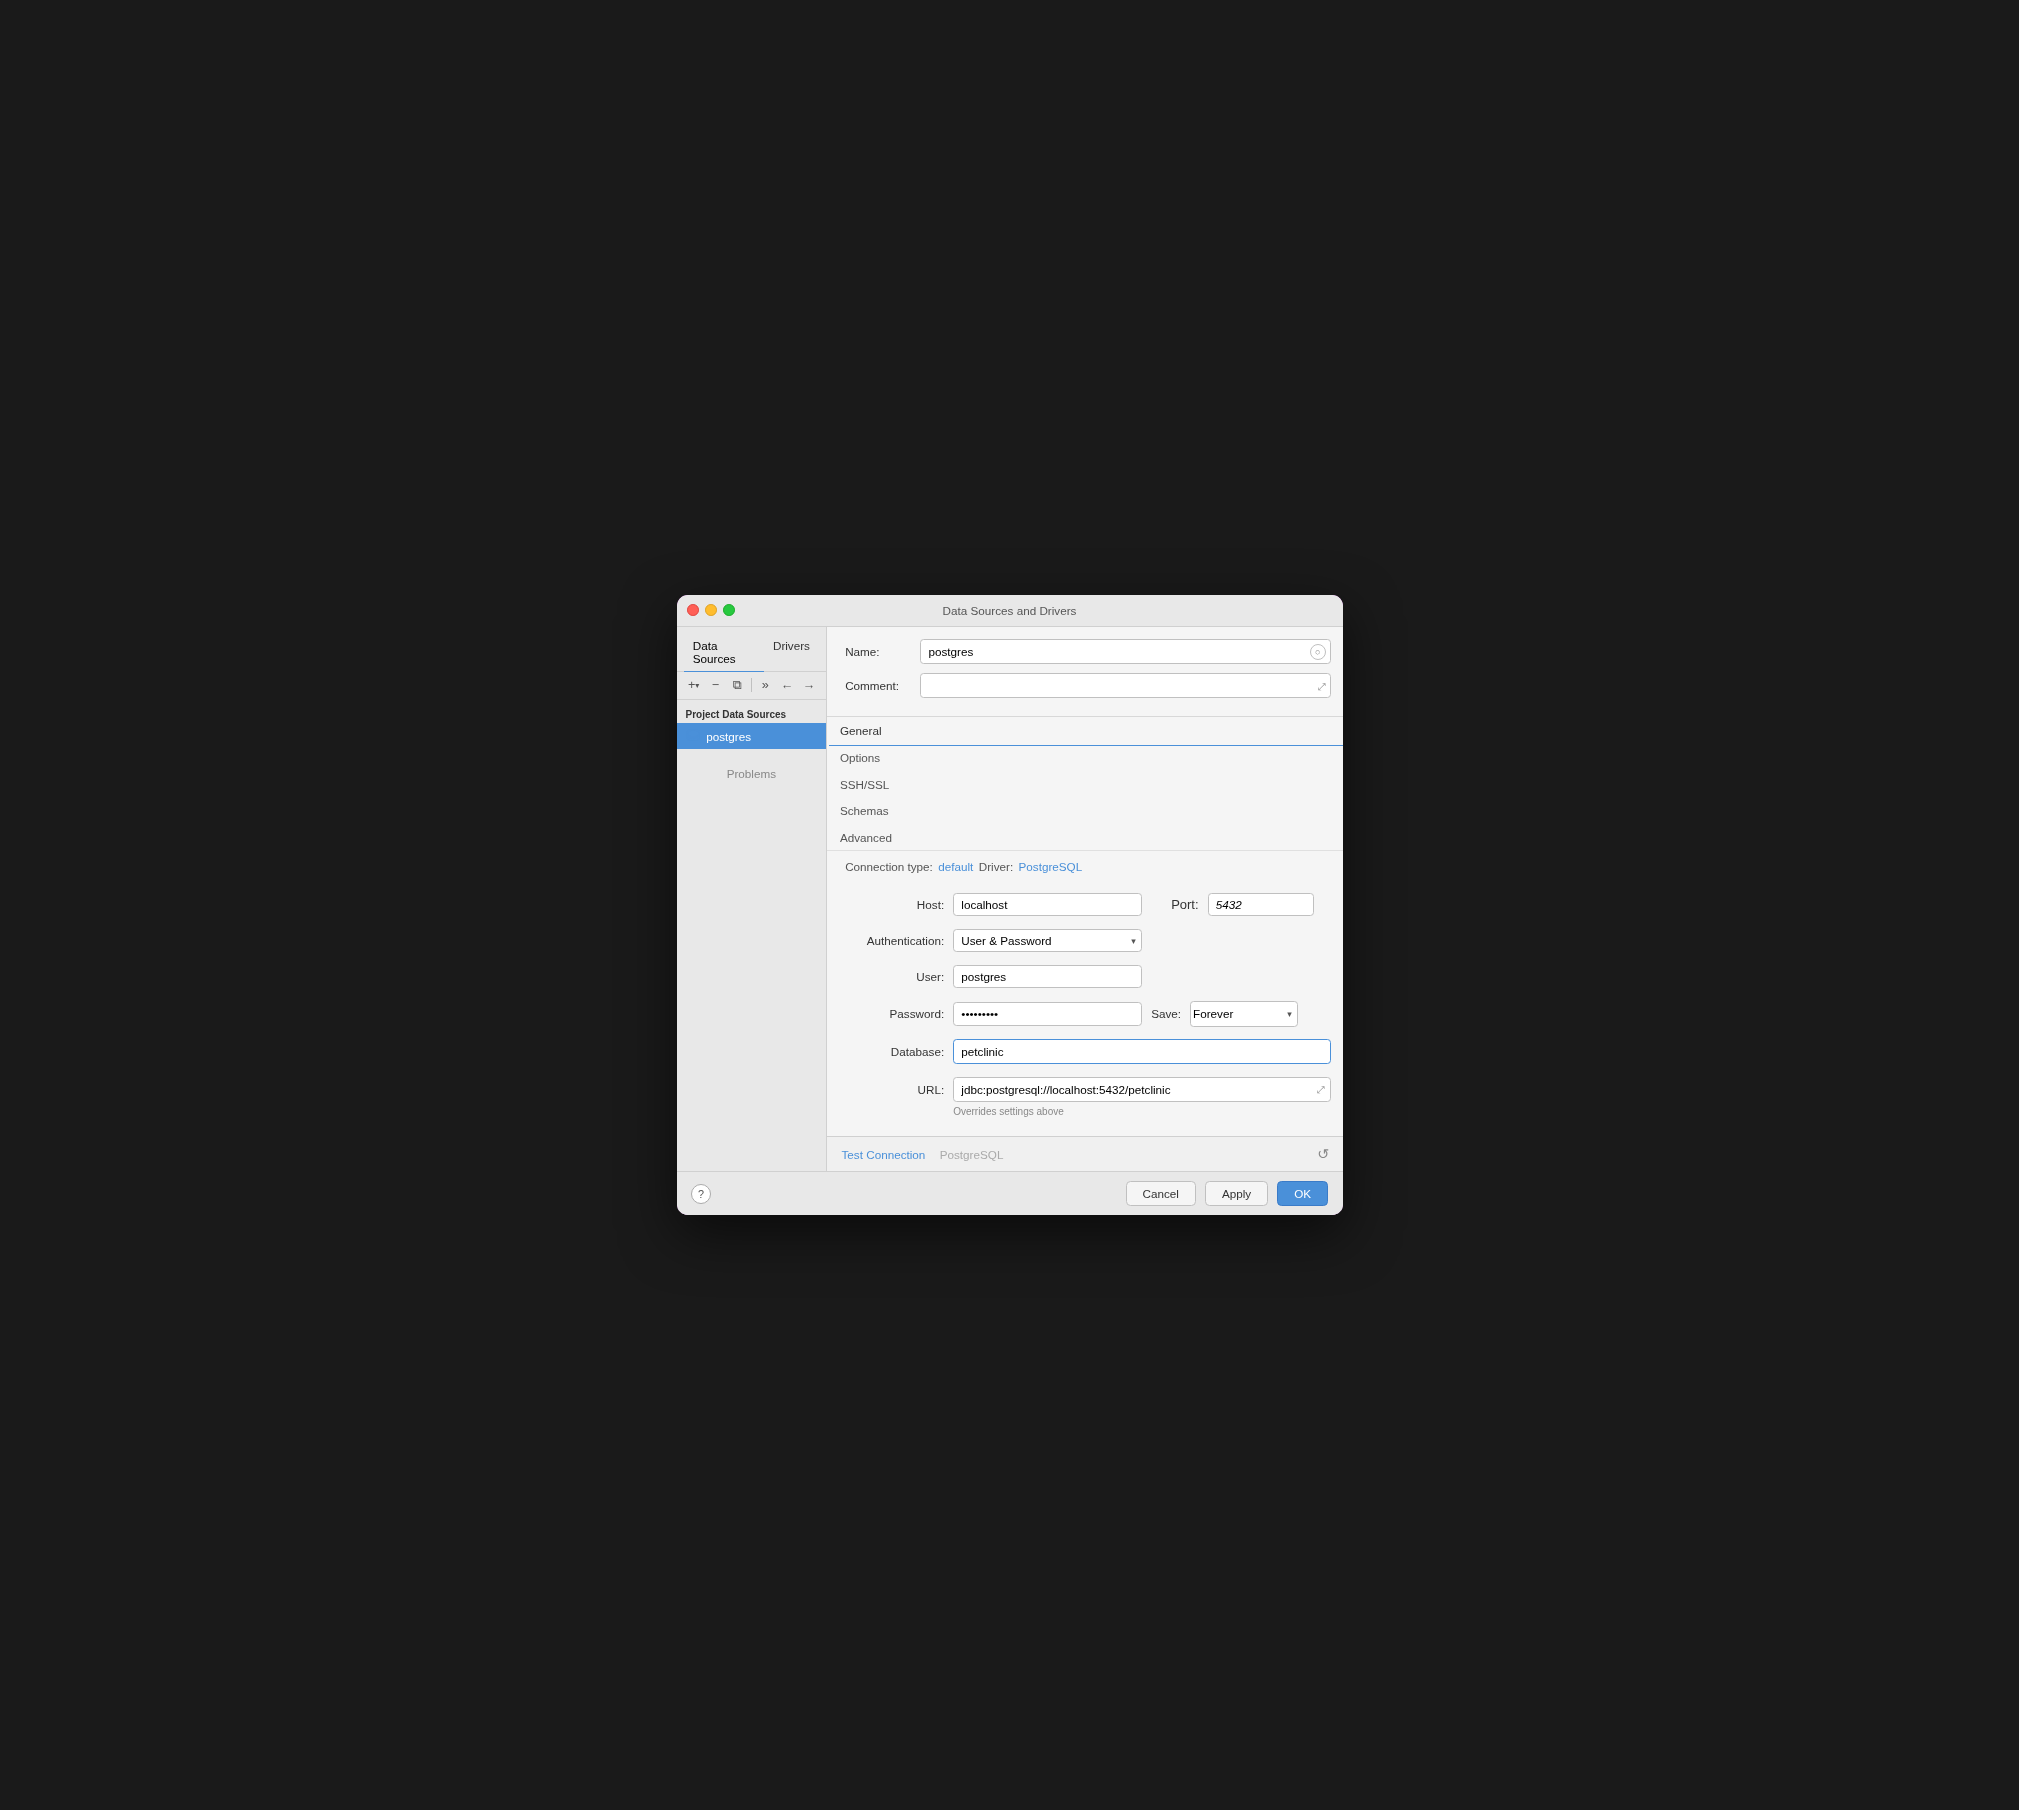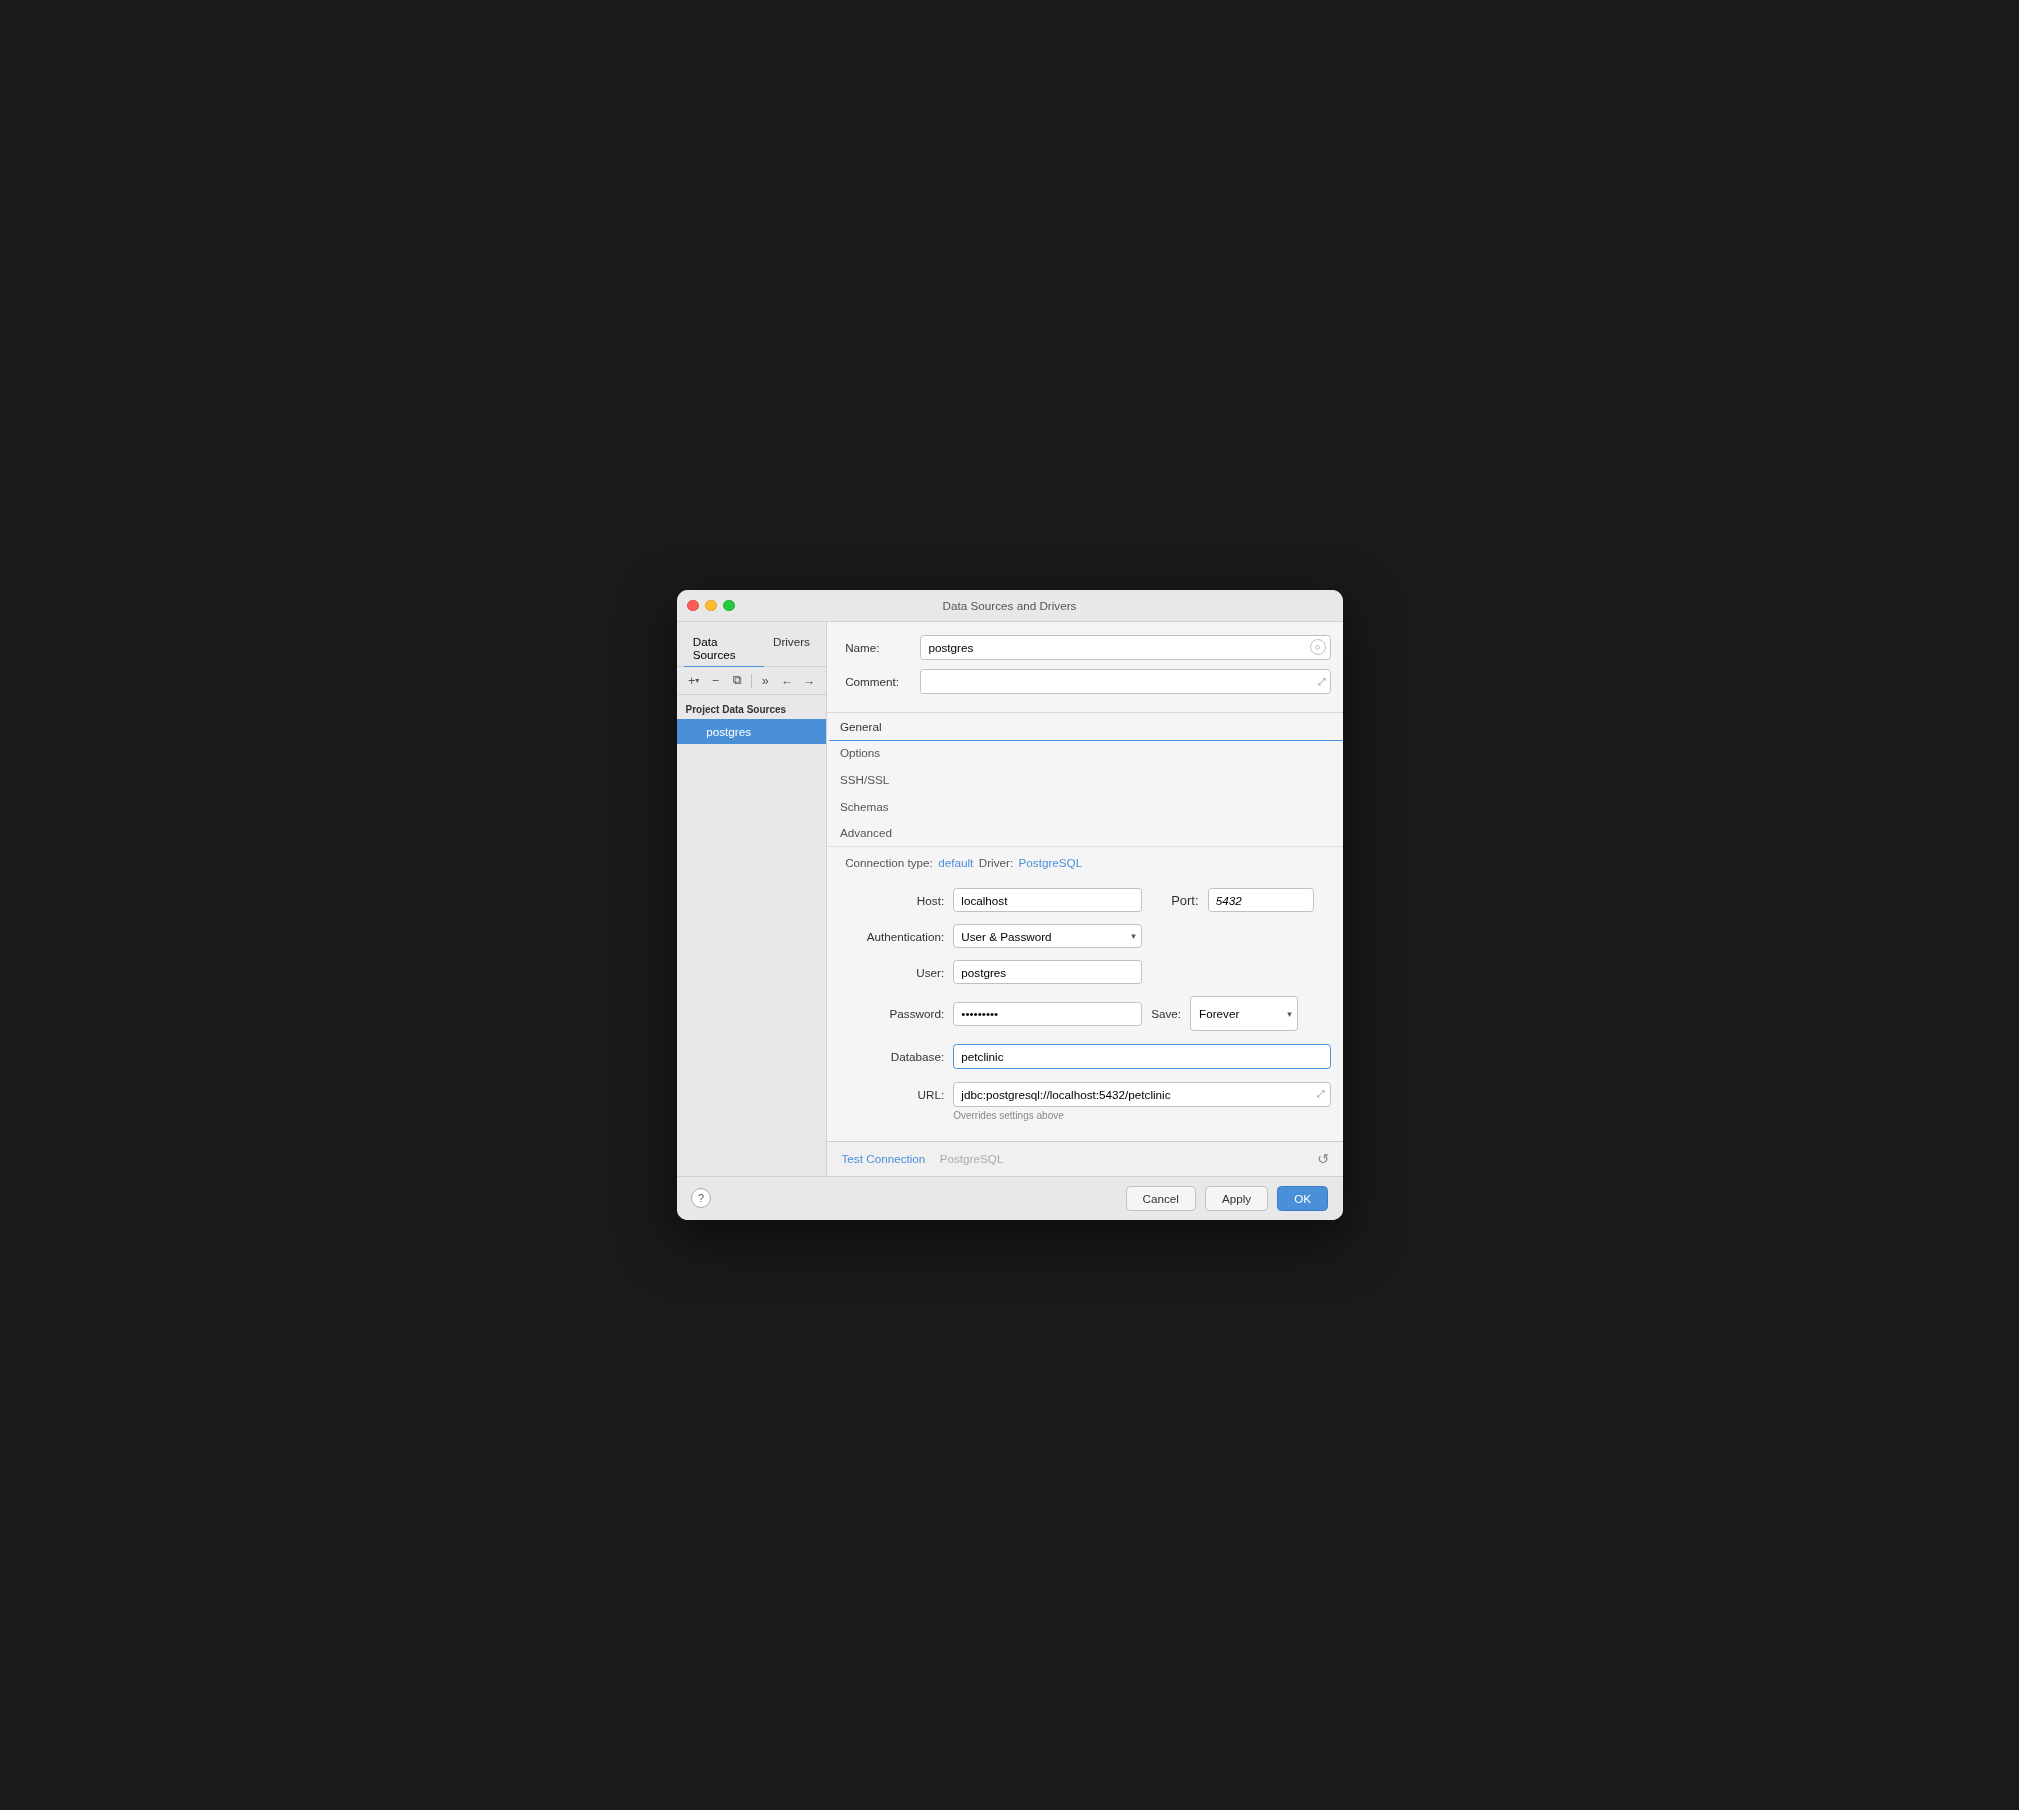--- a/index.html
+++ b/index.html
@@ -314,24 +314,24 @@
     .save-label {
       font-size: 11.7px;
       color: #333;
     }
     .save-select-wrap {
       position: relative;
       width: 108px;
     }
     .save-select-wrap select {
       width: 100%;
-      height: 35px;
+      height: 26px;
       border: 0.9px solid #c0c0c0;
       border-radius: 3.6px;
-      padding: 0 8px;
+      padding: 0 2px;
       font-size: 11.7px;
       background: white;
       outline: none;
       appearance: none;
       -webkit-appearance: none;
       cursor: pointer;
       padding-right: 21.6px;
     }
     .db-input {
       width: 378px;
@@ -498,20 +498,23 @@
           <svg width="14.4" height="14.4" viewBox="0 0 16 16">
             <rect x="1" y="2" width="14" height="12" rx="2" fill="#4a90d9" opacity="0.15"></rect>
             <path d="M8 3 C4 3 2 4.5 2 6 C2 7.5 4 9 8 9 C12 9 14 7.5 14 6 C14 4.5 12 3 8 3Z" fill="#4a90d9"></path>
             <path d="M2 6 L2 10 C2 11.5 4 13 8 13 C12 13 14 11.5 14 10 L14 6" fill="none" stroke="#4a90d9" stroke-width="1.2"></path>
             <path d="M2 8 C2 9.5 4 11 8 11 C12 11 14 9.5 14 8" fill="none" stroke="#4a90d9" stroke-width="1"></path>
           </svg>
         </span>
         <span>postgres</span>
       </div>
 
+      <div class="sidebar-problems-area">
+        <span class="problems-label">Problems</span>
+      </div>
     </div>
 
     <div class="detail-panel">
 
       <div class="detail-top">
         <div class="name-row">
           <span class="field-label">Name:</span>
           <div class="name-input-wrap">
             <input type="text" class="name-input" value="postgres" style="">
             <div class="reload-btn">

